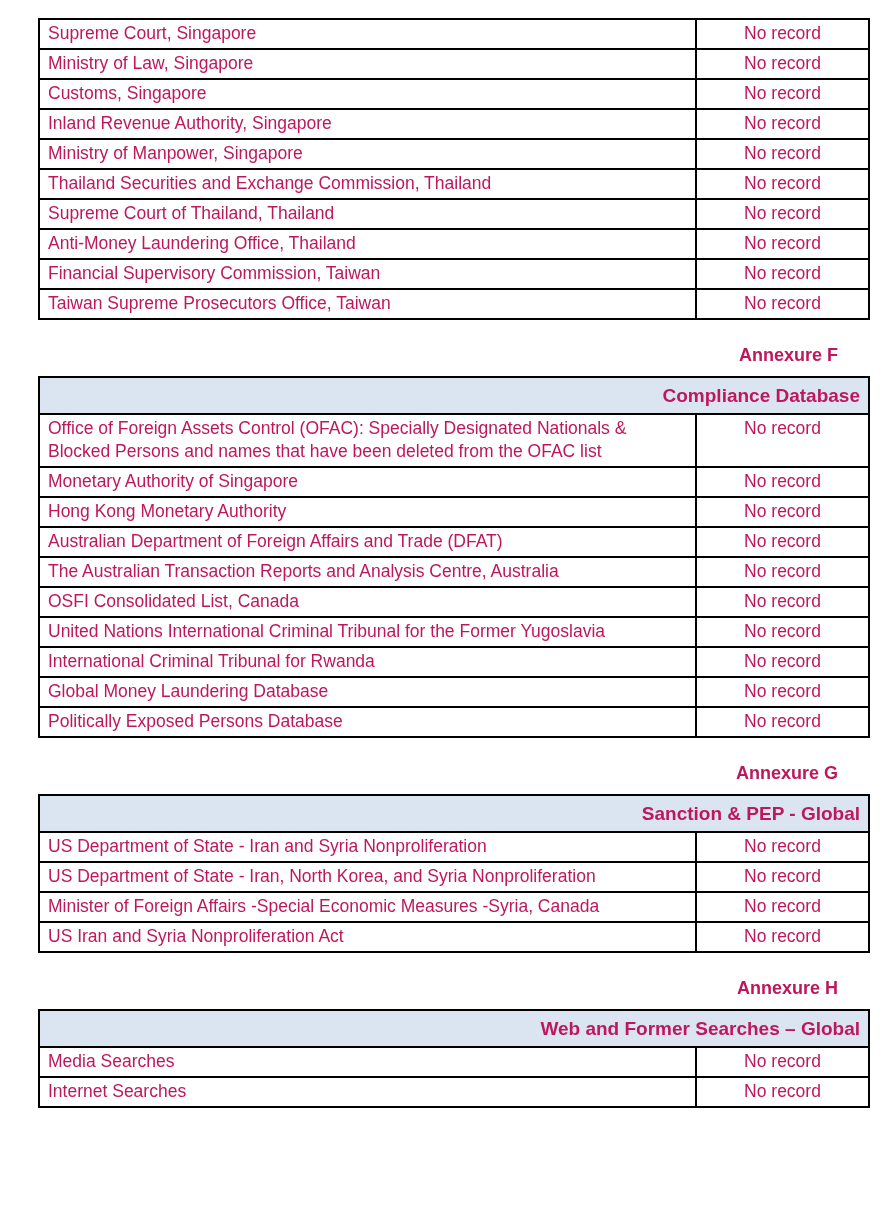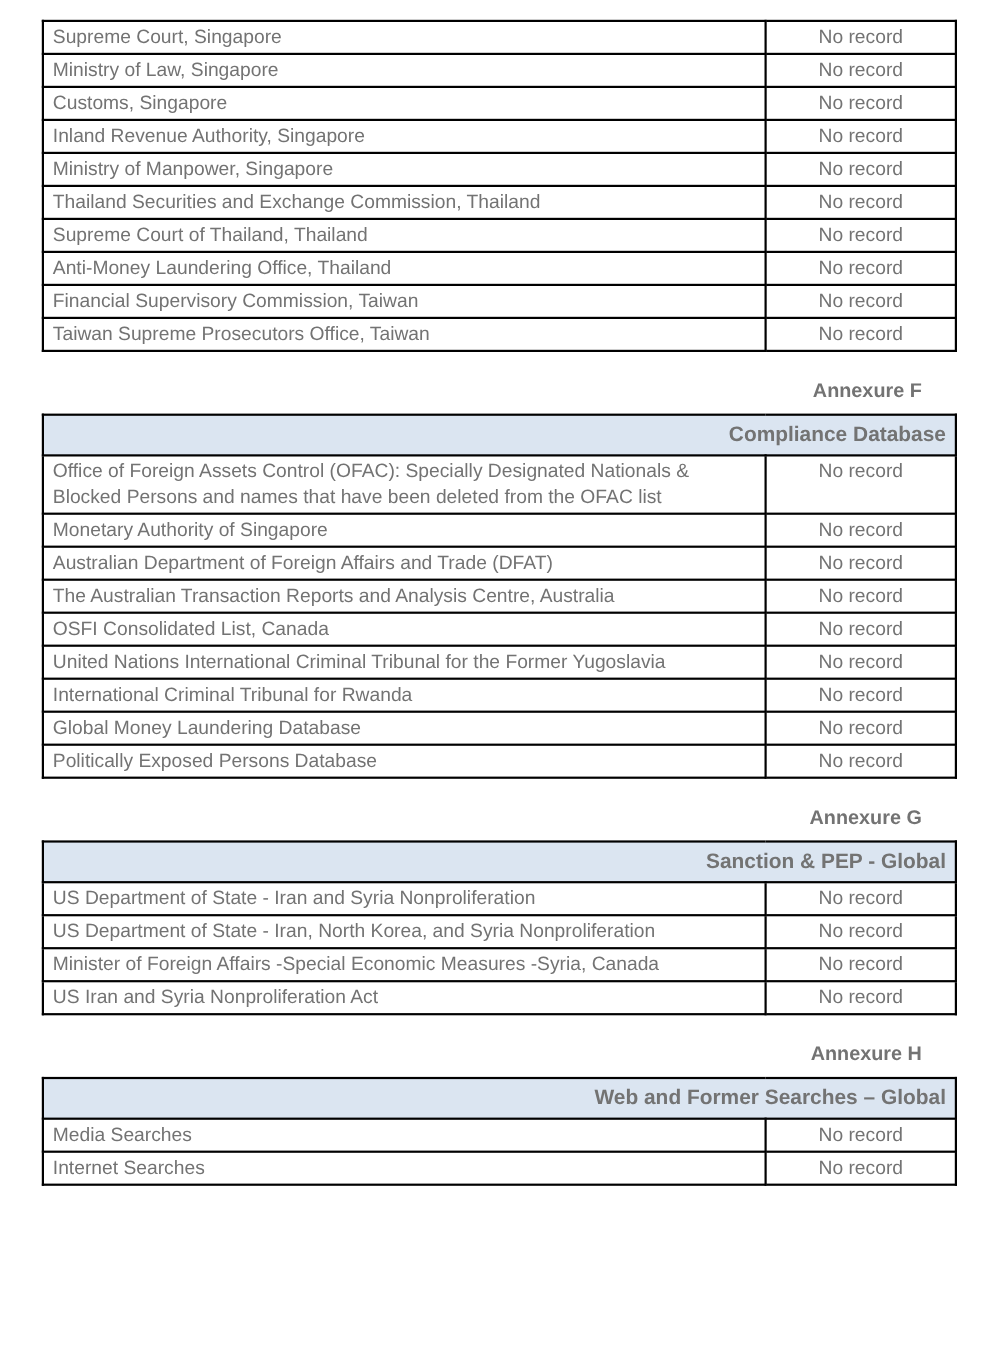--- a/index.html
+++ b/index.html
@@ -4,21 +4,21 @@
 <style>
   html, body { margin: 0; padding: 0; background: #ffffff; }
   .page {
     position: relative;
     width: 894px;
     height: 1230px;
     box-sizing: border-box;
     padding: 18px 26px 0 38px;
     background: #ffffff;
     font-family: "Liberation Sans", "DejaVu Sans", sans-serif;
-    color: #737373;
+    color: #be185d;
     overflow: hidden;
   }
   table.screen-table {
     border-collapse: collapse;
     width: 830px;
     table-layout: fixed;
   }
   table.screen-table td, table.screen-table th {
     border: 2px solid #000000;
   }
@@ -115,20 +115,24 @@
     <tbody>
         <tr>
         <td class="src">Office of Foreign Assets Control (OFAC): Specially Designated Nationals &amp; Blocked Persons and names that have been deleted from the OFAC list</td>
         <td class="res">No record</td>
       </tr>
         <tr>
         <td class="src">Monetary Authority of Singapore</td>
         <td class="res">No record</td>
       </tr>
         <tr>
+        <td class="src">Hong Kong Monetary Authority</td>
+        <td class="res">No record</td>
+      </tr>
+        <tr>
         <td class="src">Australian Department of Foreign Affairs and Trade (DFAT)</td>
         <td class="res">No record</td>
       </tr>
         <tr>
         <td class="src">The Australian Transaction Reports and Analysis Centre, Australia</td>
         <td class="res">No record</td>
       </tr>
         <tr>
         <td class="src">OSFI Consolidated List, Canada</td>
         <td class="res">No record</td>

